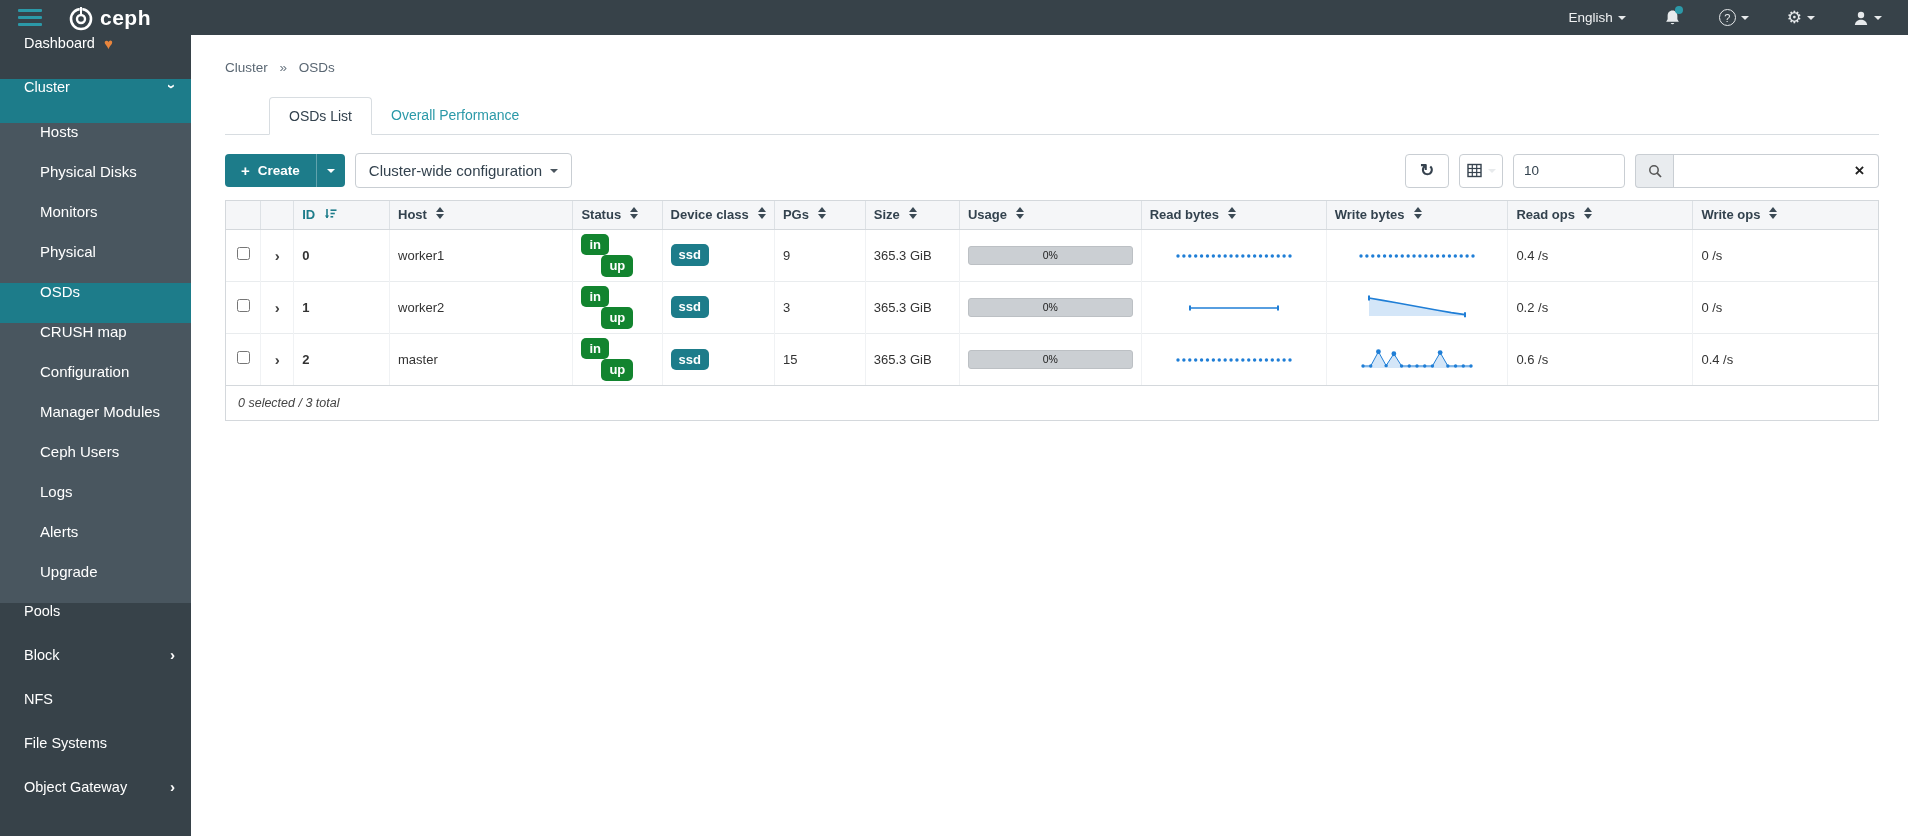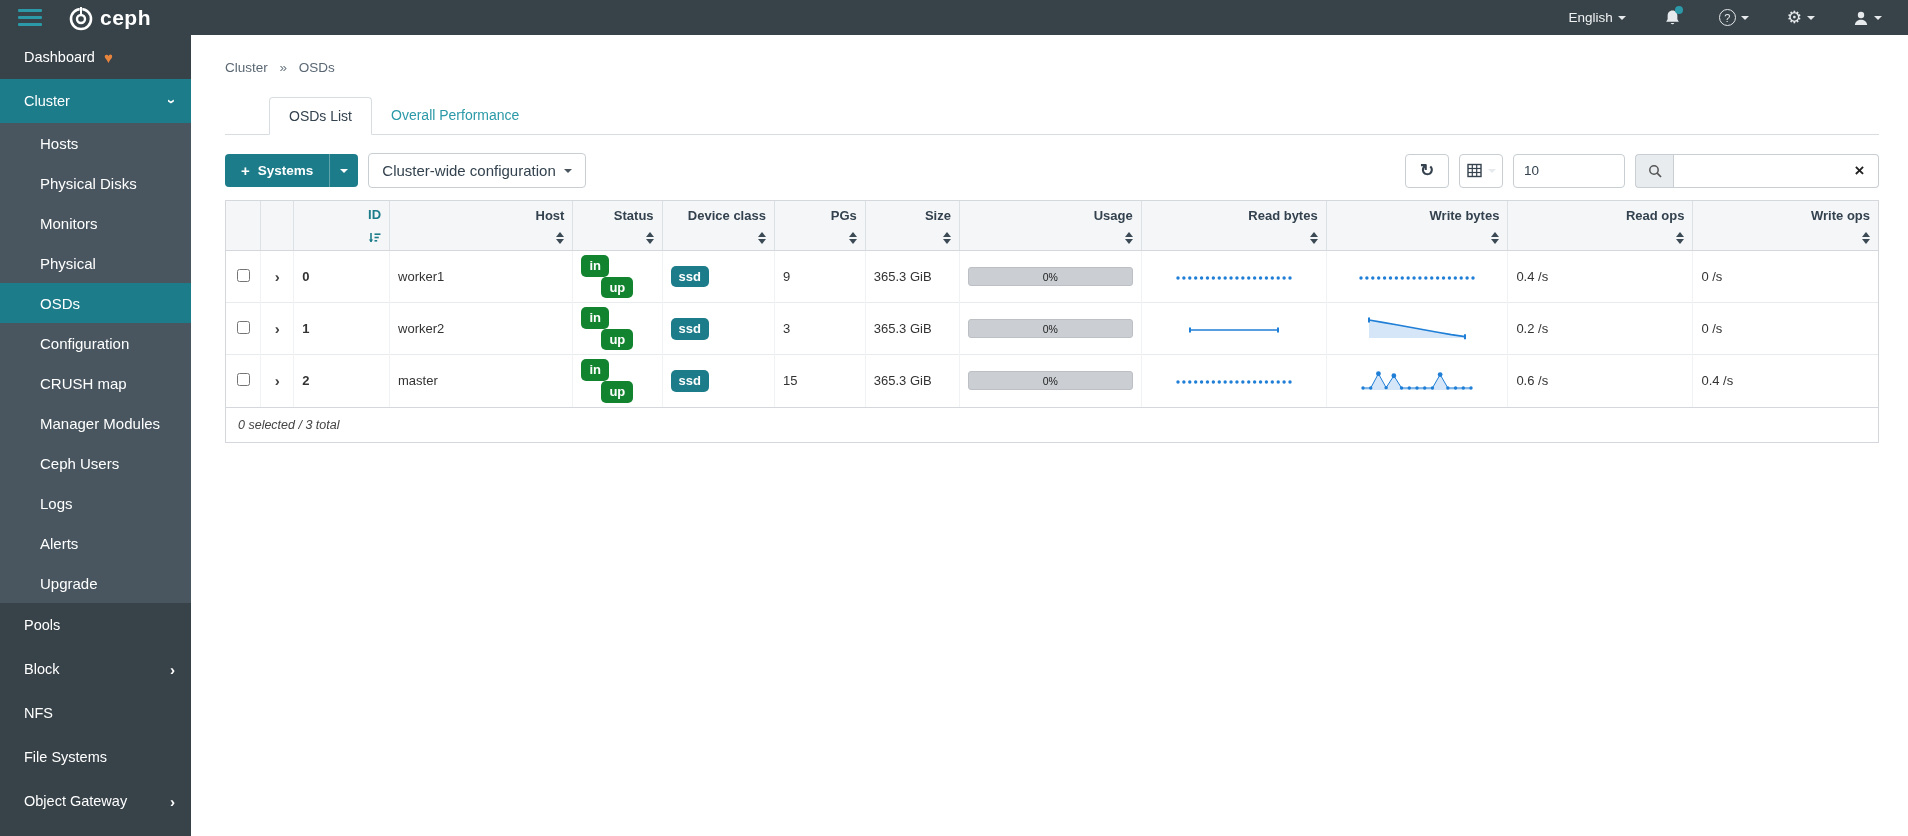--- a/index.html
+++ b/index.html
@@ -20,21 +20,21 @@
   .bell-wrap { position:relative; }
   .bell-dot { position:absolute; top:-3px; right:-2px; width:8px; height:8px; border-radius:50%;
     background:#2b99a8; }
   .help-circle { width:17px; height:17px; border:1.5px solid #e7eaec; border-radius:50%;
     font-size:11px; display:flex; align-items:center; justify-content:center; color:#e7eaec; }
   .gear-glyph { font-size:17px; color:#e7eaec; line-height:1; }
 
   
   .sidebar { position:fixed; top:35px; left:0; width:191px; height:801px; background:#374249;
     z-index:10; }
-  .nav-item { height:44px; display:flex; align-items:center; padding:0 16px 0 24px; color:#fff;
+  .nav-item { height:44px; display:flex; align-items:flex-start; padding:0 16px 0 24px; color:#fff;
     font-size:14.5px; cursor:pointer; }
   .nav-item .spacer { margin-left:auto; }
   .nav-item.active-parent { background:#1d7c8a; }
   .subnav { background:#49565f; }
   .subnav .nav-item { height:40px; padding-left:40px; font-size:15px; }
   .subnav .nav-item.active { background:#1d7c8a; }
   .heart { color:#e8853d; font-size:15px; margin-left:9px; }
   .chev { font-weight:bold; font-size:15px; color:#fff; line-height:1; }
   .chev.down { display:inline-block; transform:rotate(90deg); }
 
@@ -76,21 +76,21 @@
   .search-clear { width:38px; background:#fff; border:1px solid #c9ced3; border-left:none;
     border-radius:0 4px 4px 0; font-size:17px; font-weight:bold; color:#222; cursor:pointer;
     display:flex; align-items:center; justify-content:center; }
 
   
   .table-wrap { margin:0 29px 0 34px; border:1px solid #d4d8dc; }
   table { width:100%; border-collapse:collapse; table-layout:fixed; }
   th { background:#f5f6f8; font-size:13px; text-align:left; padding:6px 8px; height:28px;
     border-bottom:1px solid #d4d8dc; border-left:1px solid #dde1e5; color:#33424e; cursor:pointer; }
   th:first-child { border-left:none; }
-  .th-inner { display:flex; align-items:flex-end; gap:9px;flex-direction:column; }
+  .th-inner { display:flex; align-items:flex-start; gap:9px; }
   td { padding:4px 8px; height:41px; border-top:1px solid #e9ecee; border-left:1px solid #f0f2f4;
     font-size:13px; color:#333; background:#fff; vertical-align:middle; }
   td:first-child { border-left:none; }
   .sort { display:inline-flex; flex-direction:column; gap:2px; }
   .sort .up { width:0; height:0; border-left:4px solid transparent; border-right:4px solid transparent;
     border-bottom:5px solid #3c4a55; }
   .sort .dn { width:0; height:0; border-left:4px solid transparent; border-right:4px solid transparent;
     border-top:5px solid #3c4a55; }
   .id-head { color:#1d7c8a; }
   .expand-cell { text-align:center; font-weight:bold; color:#444; font-size:15px; cursor:pointer; }
@@ -176,24 +176,24 @@
     <div class="nav-item">
         <span>Monitors</span>
       </div>
     <div class="nav-item">
         <span>Physical</span>
       </div>
     <div class="nav-item active">
         <span>OSDs</span>
       </div>
     <div class="nav-item">
+        <span>CRUSH map</span>
+      </div>
+    <div class="nav-item">
         <span>Configuration</span>
-      </div>
-    <div class="nav-item">
-        <span>CRUSH map</span>
       </div>
     <div class="nav-item">
         <span>Manager Modules</span>
       </div>
     <div class="nav-item">
         <span>Ceph Users</span>
       </div>
     <div class="nav-item">
         <span>Logs</span>
       </div>
@@ -234,21 +234,21 @@
 
   <div class="tabs">
     <div class="tab active">OSDs List</div>
     <div class="tab inactive">Overall Performance</div>
   </div>
 
   <div class="toolbar">
     <div class="btn-split">
       <div class="main-seg">
         <span class="plus">+</span>
-        <span>Systems</span>
+        <span>Create</span>
       </div>
       <div class="caret-seg">
         <span class="caret"></span>
       </div>
     </div>
     <div class="btn-outline">
       <span>Cluster-wide configuration</span>
       <span class="caret"></span>
     </div>
 

